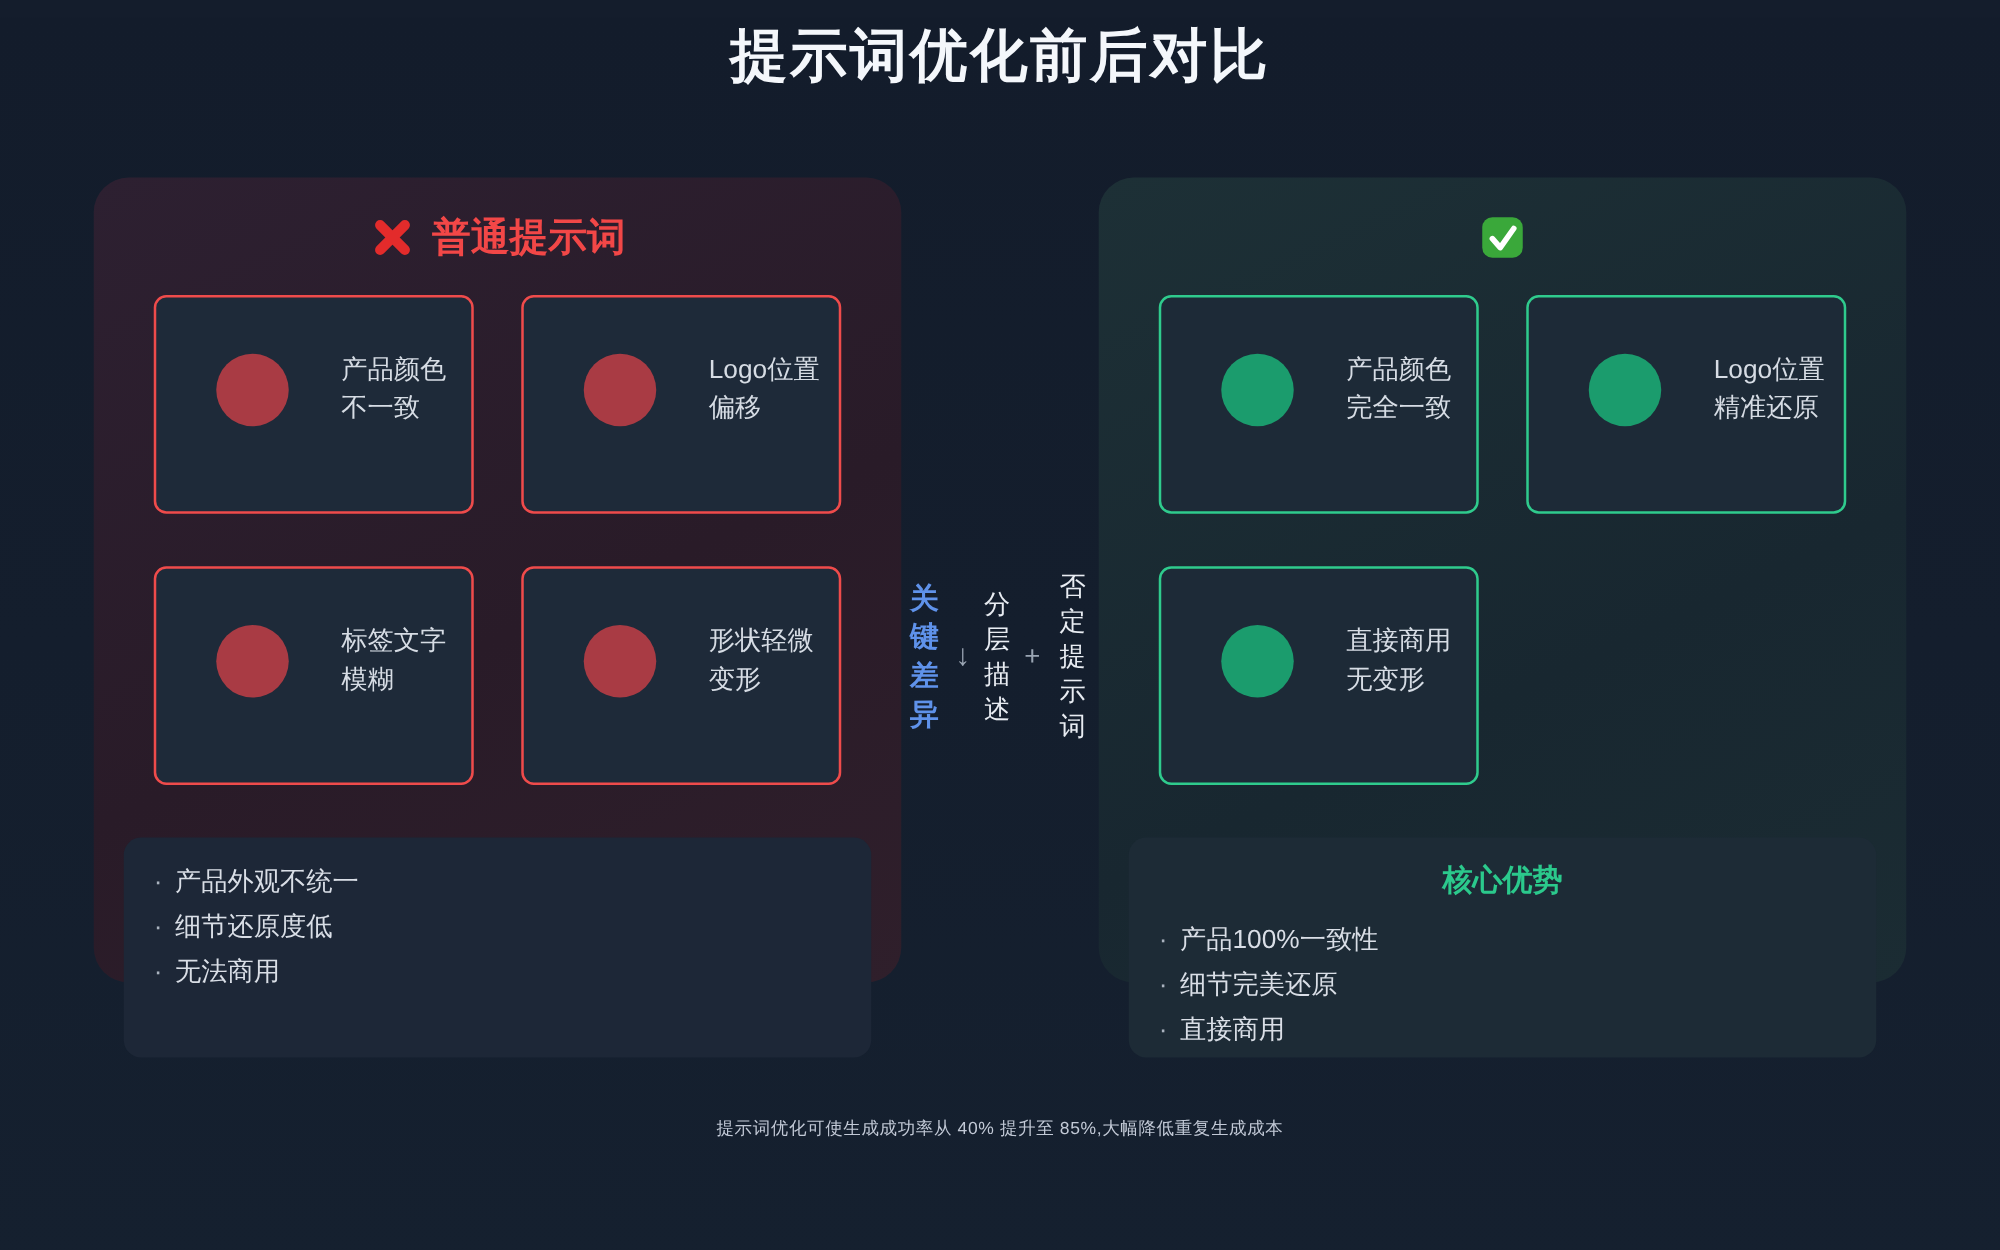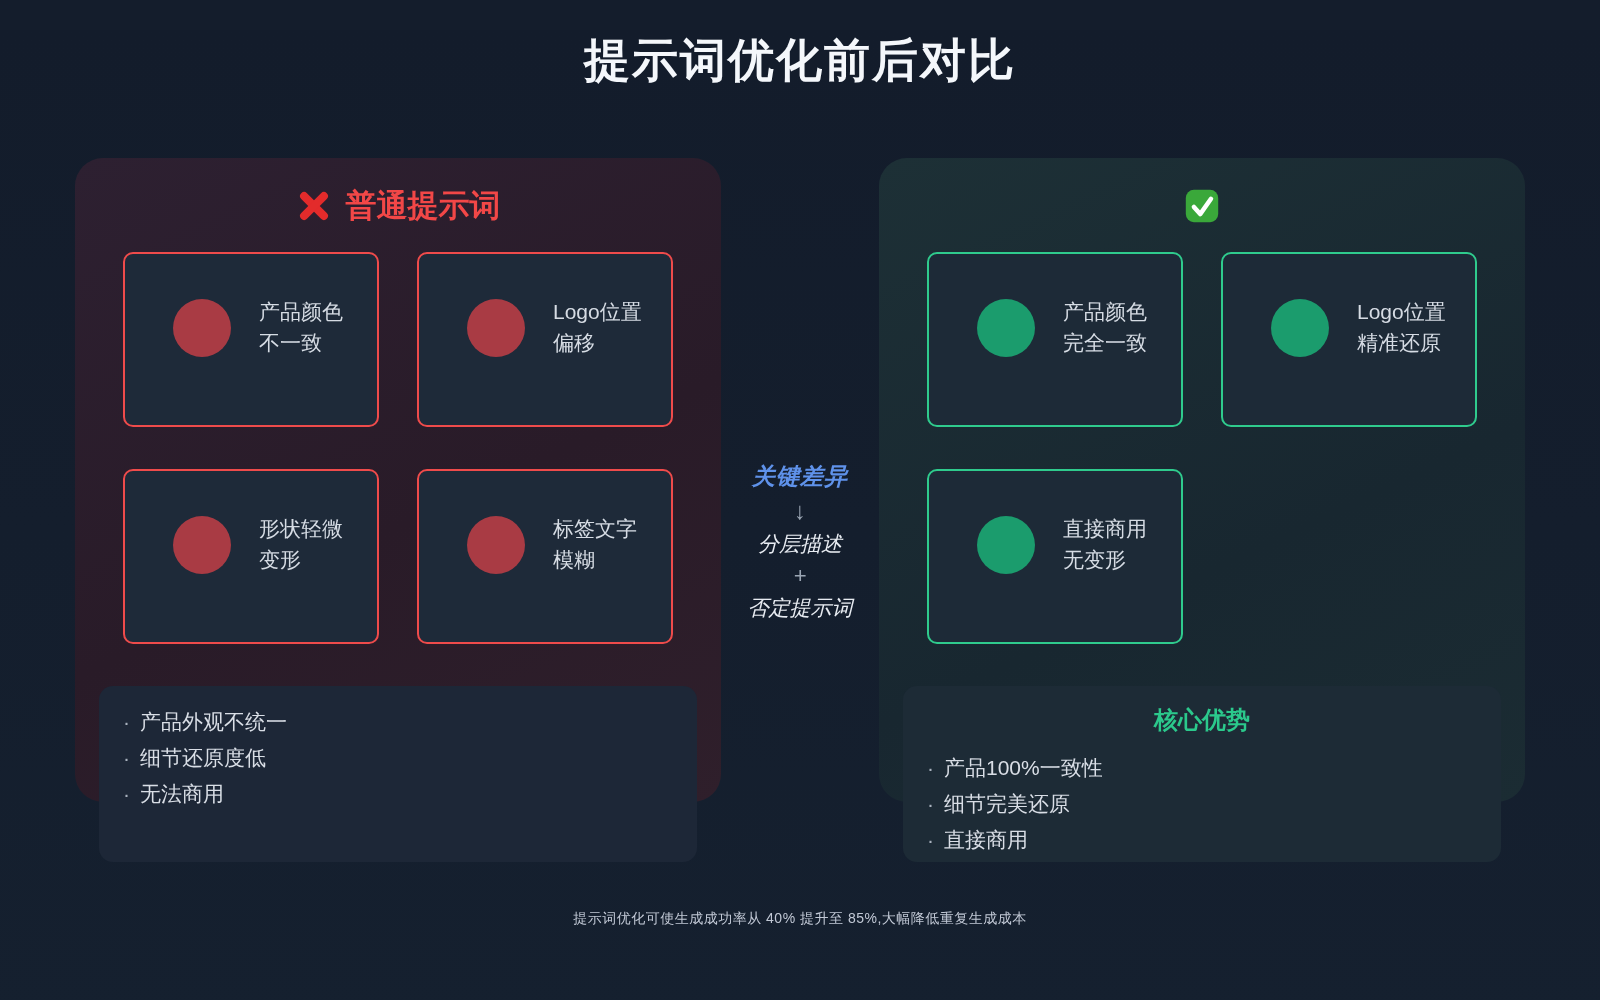--- a/index.html
+++ b/index.html
@@ -6,21 +6,21 @@
   html, body { width: 1600px; height: 1000px; }
   body {
     font-family: "Liberation Sans", "DejaVu Sans", sans-serif;
     background: #141d2c;
     color: #d6dce4;
     overflow: hidden;
   }
   .page { position: relative; width: 1600px; height: 1000px; background: linear-gradient(180deg, #131c2b 0%, #15202f 100%); }
 
   .title {
-    margin-top: 30px;
+    margin-top: 14px;
     height: 60px;
     line-height: 60px;
     text-align: center;
     font-size: 46px;
     font-weight: 700;
     color: #f4f7fb;
     letter-spacing: 2px;
   }
 
   .content {
@@ -59,21 +59,21 @@
     grid-template-columns: 1fr 1fr;
     column-gap: 38px;
     row-gap: 42px;
   }
   .card {
     height: 175px;
     border-radius: 10px;
     background: #1e2a39;
     display: flex;
     align-items: center;
-    gap: 28px;
+    gap: 42px;
     padding-left: 48px;
     padding-bottom: 24px;
   }
   .panel.before .card { border: 2px solid #ef4b4b; }
   .panel.after  .card { border: 2px solid #2fcb8d; background: #1d2a37; }
 
   .dot {
     width: 58px; height: 58px;
     border-radius: 50%;
     flex: none;
@@ -108,27 +108,26 @@
     display: flex;
     align-items: baseline;
     gap: 10px;
   }
   .bullet-mark { color: #aab3bf; font-size: 21px; }
 
   .middle {
     flex: 1;
     height: 724px;
     display: flex;
-    flex-direction: column;
+    flex-direction: row;
     align-items: center;
     justify-content: center;
     padding-top: 42px;
     gap: 5px;
     text-align: center;
-    font-style: italic;
   }
   .middle .key-diff { font-size: 23px; font-weight: 700; color: #5f92ea; letter-spacing: 1px; }
   .middle .arrow  { font-size: 24px; color: #9aa5b3; }
   .middle .step   { font-size: 21px; color: #e8ecf2; }
   .middle .plus   { font-size: 22px; color: #9aa5b3; }
 
   .footer {
     margin-top: 28px;
     text-align: center;
     font-size: 14px;
@@ -165,29 +164,29 @@
         <div class="card">
           <span class="dot"></span>
           <div class="card-label">
             <span>Logo位置</span>
             <span>偏移</span>
           </div>
         </div>
         <div class="card">
           <span class="dot"></span>
           <div class="card-label">
+            <span>标签文字</span>
+            <span>模糊</span>
+          </div>
+        </div>
+        <div class="card">
+          <span class="dot"></span>
+          <div class="card-label">
             <span>形状轻微</span>
             <span>变形</span>
-          </div>
-        </div>
-        <div class="card">
-          <span class="dot"></span>
-          <div class="card-label">
-            <span>标签文字</span>
-            <span>模糊</span>
           </div>
         </div>
       </div>
 
       <div class="summary">
         <ul>
           <li>
             <span class="bullet-mark">·</span>
             <span>产品外观不统一</span>
           </li>

